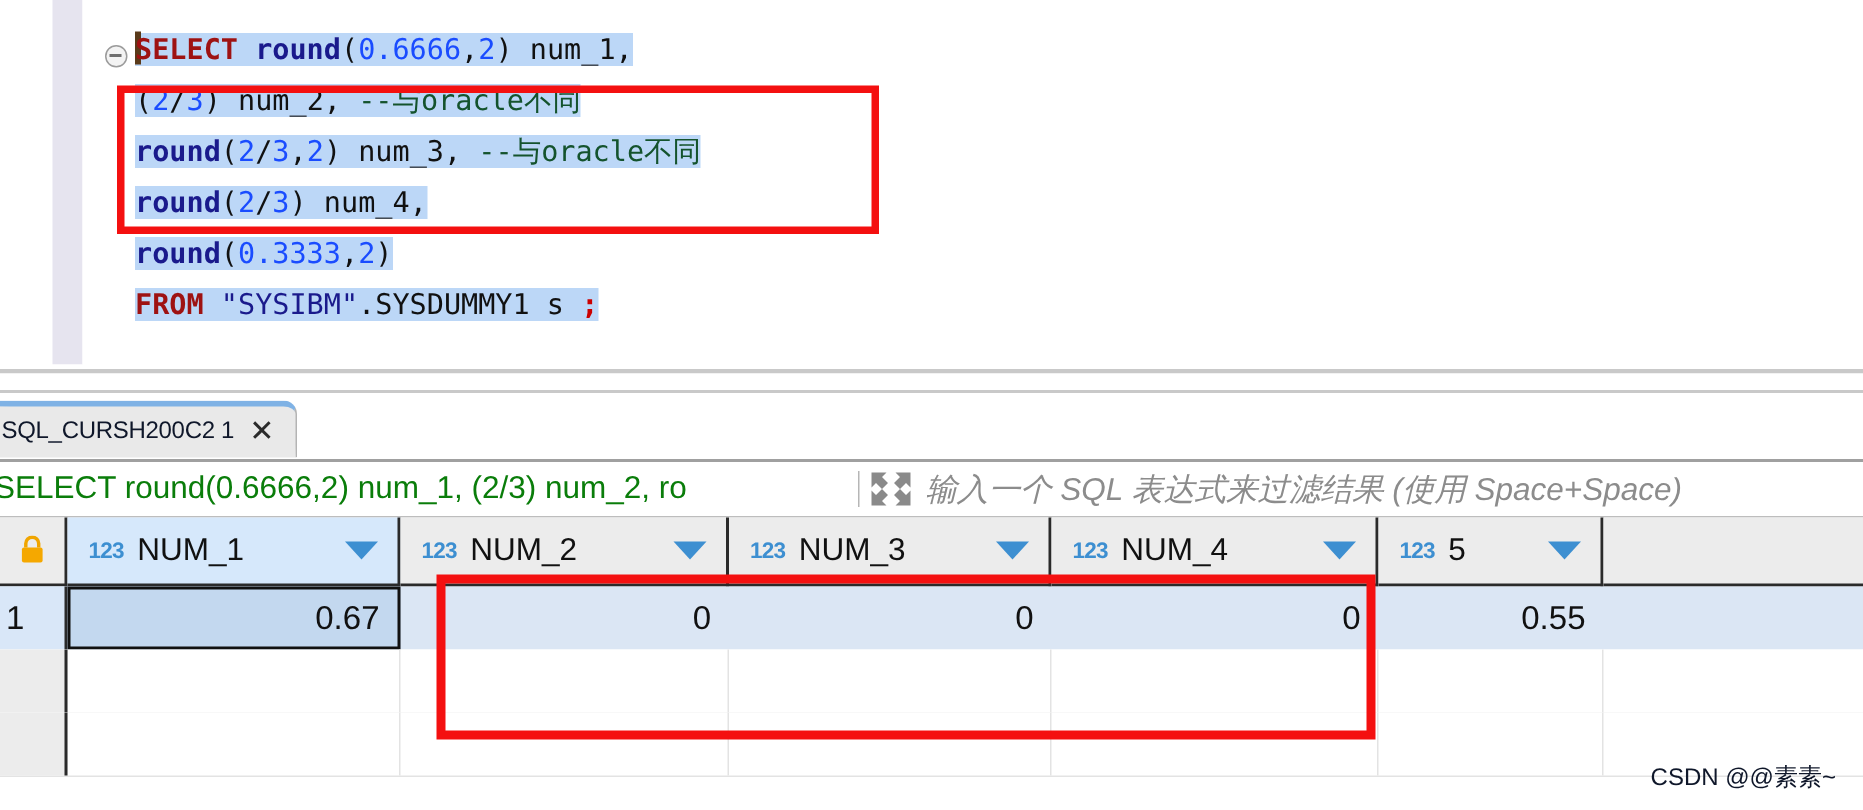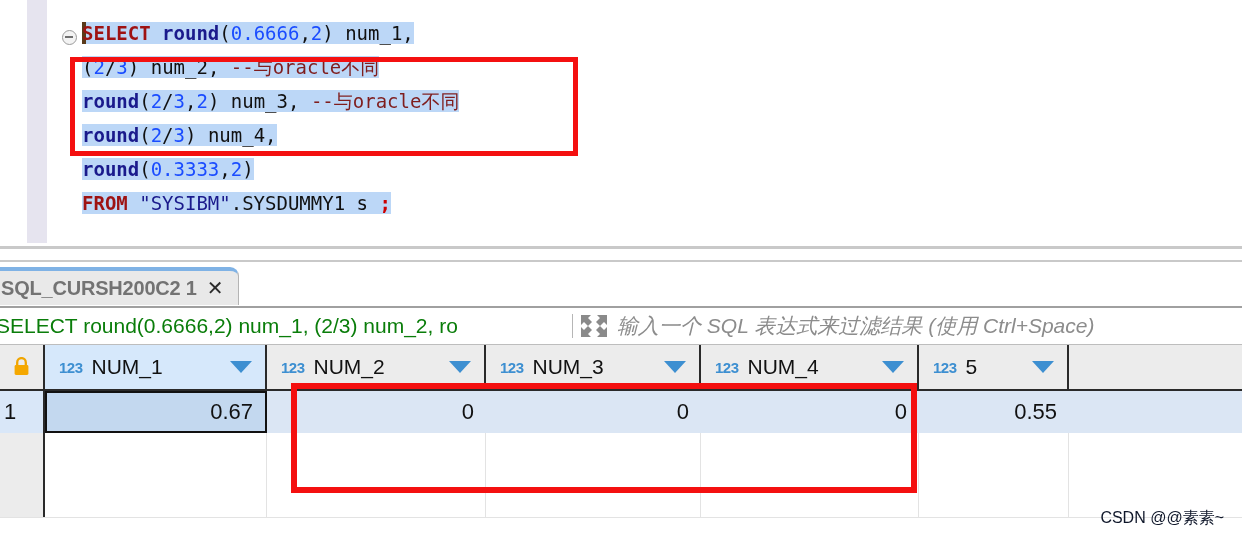--- a/index.html
+++ b/index.html
@@ -7,21 +7,21 @@
     margin: 0; padding: 0;
     width: 1242px; height: 540px;
     background: #ffffff;
     font-family: "Liberation Sans", sans-serif;
     overflow: hidden;
   }
   #root { position: relative; width: 1242px; height: 540px; }
 
   
   .editor-pane {
-    position: absolute; left: 0; top: 0; width: 1054px; height: 243px;
+    position: absolute; left: 8px; top: 0; width: 1054px; height: 243px;
     background: #ffffff;
     overflow: hidden;
   }
   .gutter-white { position: absolute; left: 0; top: 0; width: 27px; height: 243px; background: #fff; }
   .gutter-band  { position: absolute; left: 27px; top: 0; width: 20px; height: 243px; background: #e6e4ef; }
   .gutter-band2 { position: absolute; left: 47px; top: 0; width: 15px; height: 243px; background: #ffffff; }
 
   .fold-marker {
     position: absolute; left: 62px; top: 30px;
     width: 15px; height: 15px; border-radius: 50%;
@@ -39,21 +39,21 @@
     font-size: 19px; line-height: 34px;
     white-space: pre;
   }
   .code-line { height: 34px; display: block; }
   .code-line > span.seg { background: #bcd7f7; }
 
   .kw     { color: #9e1212; font-weight: bold; }
   .fn     { color: #1a1a8c; font-weight: bold; }
   .num    { color: #1a4cff; }
   .plain  { color: #111111; }
-  .cmt    { color: #7f1d1d; }
+  .cmt    { color: #14532d; }
   .str    { color: #1a1a8c; }
   .semi   { color: #cc0000; font-weight: bold; }
 
   .caret {
     display: inline-block; width: 4px; height: 22px;
     background: #5a3a1a; vertical-align: -4px; margin-right: -4px;
   }
 
   
   .ed-redbox {
@@ -93,21 +93,21 @@
   .tab-active {
     position: absolute; left: -12px; top: 1px;
     height: 38px; padding: 0 14px 0 12px;
     background: #e9e9e9;
     border: 1px solid #b4b4b4; border-bottom: none;
     border-top: 4px solid #7fb2e5;
     border-radius: 3px 9px 0 0;
     box-sizing: border-box;
     display: flex; align-items: center; gap: 10px;
   }
-  .tab-label { font-size: 20px; color: #737373; letter-spacing: -0.2px; white-space: nowrap; font-weight: bold; }
+  .tab-label { font-size: 16px; color: #0f172a; letter-spacing: -0.2px; white-space: nowrap; }
   .tab-close {
     font-size: 20px; color: #2b2b2b; line-height: 1;
     cursor: pointer; font-weight: 400;
   }
 
   
   .filterbar {
     position: absolute; left: 0; top: 42px; width: 1242px; height: 36px;
     background: #ffffff; border-bottom: 1px solid #bdbdbd;
     display: flex; align-items: center;
@@ -227,21 +227,21 @@
       <div class="expand-icon">
         <svg width="30" height="26" viewBox="0 0 30 26" aria-hidden="true">
           <g fill="#8a8a8a">
             <path d="M2 2 L12 2 L9 5 L13 9 L9 13 L5 9 L2 12 Z"></path>
             <path d="M28 2 L18 2 L21 5 L17 9 L21 13 L25 9 L28 12 Z"></path>
             <path d="M2 24 L12 24 L9 21 L13 17 L9 13 L5 17 L2 14 Z"></path>
             <path d="M28 24 L18 24 L21 21 L17 17 L21 13 L25 17 L28 14 Z"></path>
           </g>
         </svg>
       </div>
-      <div class="filter-placeholder">输入一个 SQL 表达式来过滤结果 (使用 Ctrl+Space)</div>
+      <div class="filter-placeholder">输入一个 SQL 表达式来过滤结果 (使用 Space+Space)</div>
     </div>
 
     <div class="grid">
       <div class="grid-header" id="grid-header">
           <div class="hcell rownum-head" style="left: 0px; width: 45px;">
             <span class="lock-icon"><svg width="17" height="20" viewBox="0 0 17 20">
                 <path d="M4.2 8 V5.4 a4.3 4.3 0 0 1 8.6 0 V8" fill="none" stroke="#f0a500" stroke-width="2.3"></path>
                 <rect x="1.6" y="8" width="13.8" height="10" rx="1.4" fill="#f5a800"></rect>
               </svg></span>
           </div>

